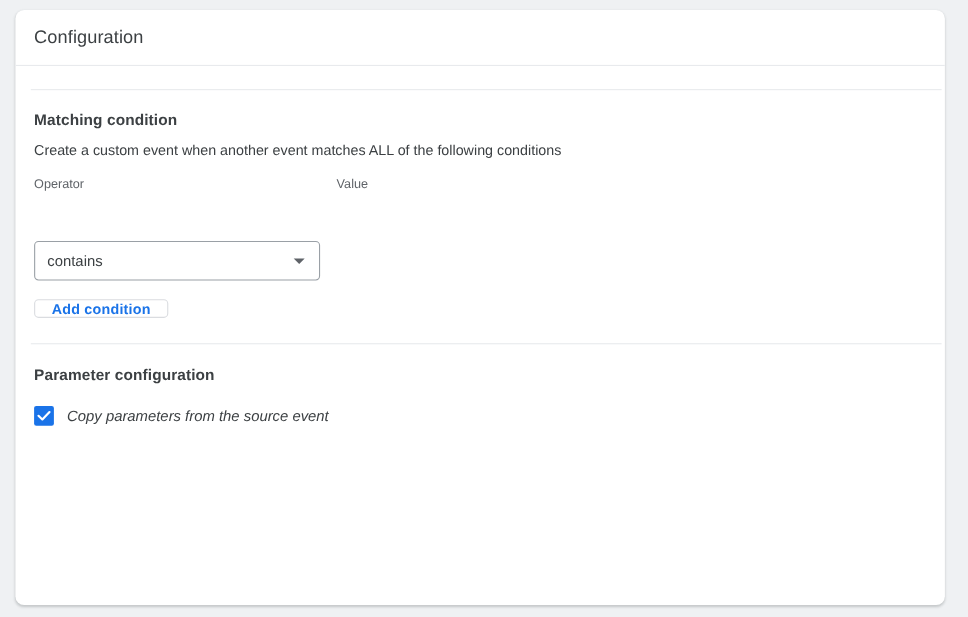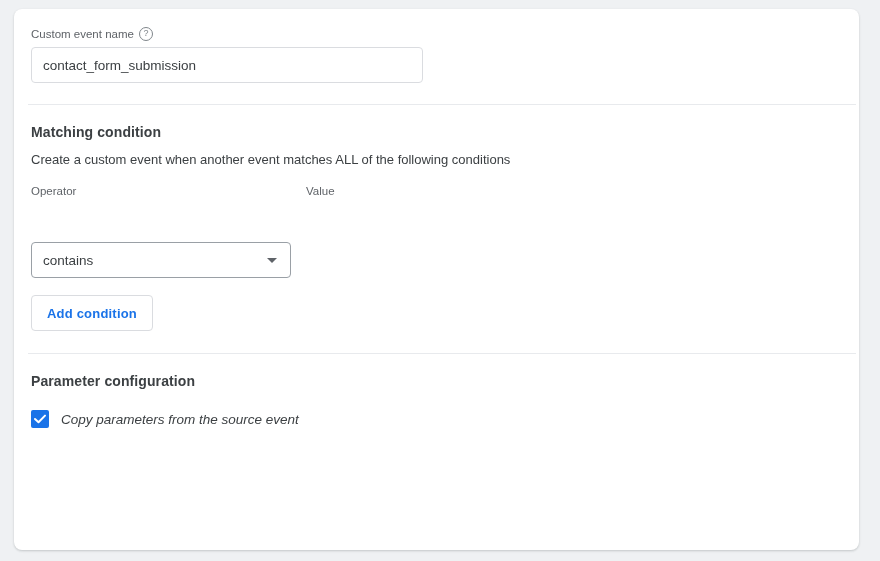--- a/index.html
+++ b/index.html
@@ -133,21 +133,21 @@
     display: flex;
     gap: 15px;
     margin-top: 17px;
   }
   .cond-col { width: 260px; }
 
   .btn-outline {
     display: inline-flex;
     align-items: center;
     justify-content: center;
-    height: 36px;
+    height: 17px;
     padding: 0 15px;
     border: 1px solid #dadce0;
     border-radius: 4px;
     background: #fff;
     color: #1a73e8;
     font-size: 13px;
     font-weight: bold;
     letter-spacing: .2px;
     cursor: pointer;
     font-family: "Liberation Sans", sans-serif;
@@ -173,34 +173,24 @@
   .checkbox-label {
     font-size: 13.5px;
     color: #3c4043;
   }
 </style>
 </head>
 <body>
 
 <div class="card">
 
-
-  <div class="card-body">
-
-    <div class="name-row">
-      <div class="field-label">
-        <span>Custom event name</span>
-        <span class="help-icon"></span>
-      </div>
-      <div class="text-input">
-        <span>contact_form_submission</span>
-      </div>
-    </div>
-
+  <div class="card-header">
+    <div class="card-title">Configuration</div>
   </div>
+
 
   <div class="divider inset" style="margin-top:21px;"></div>
 
   <div class="card-body" style="padding-top:19px;">
     <div class="section-title">Matching condition</div>
     <div class="section-desc">Create a custom event when another event matches ALL of the following conditions</div>
 
     <div class="cond-grid">
 
 

